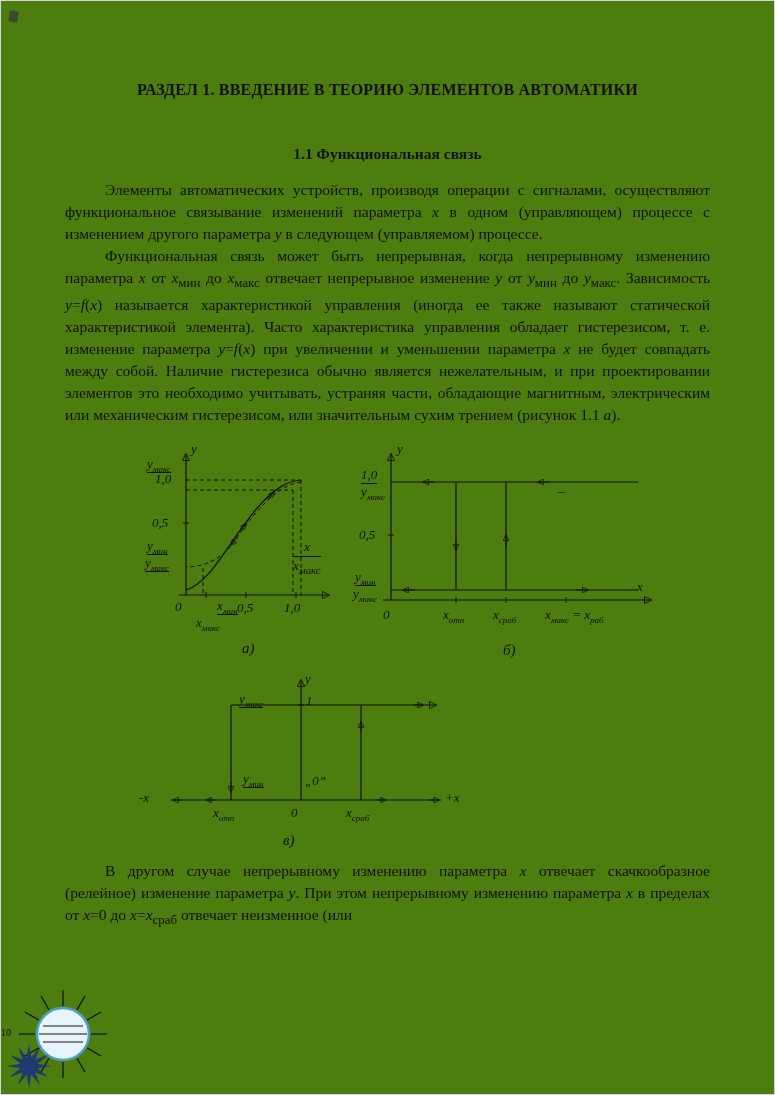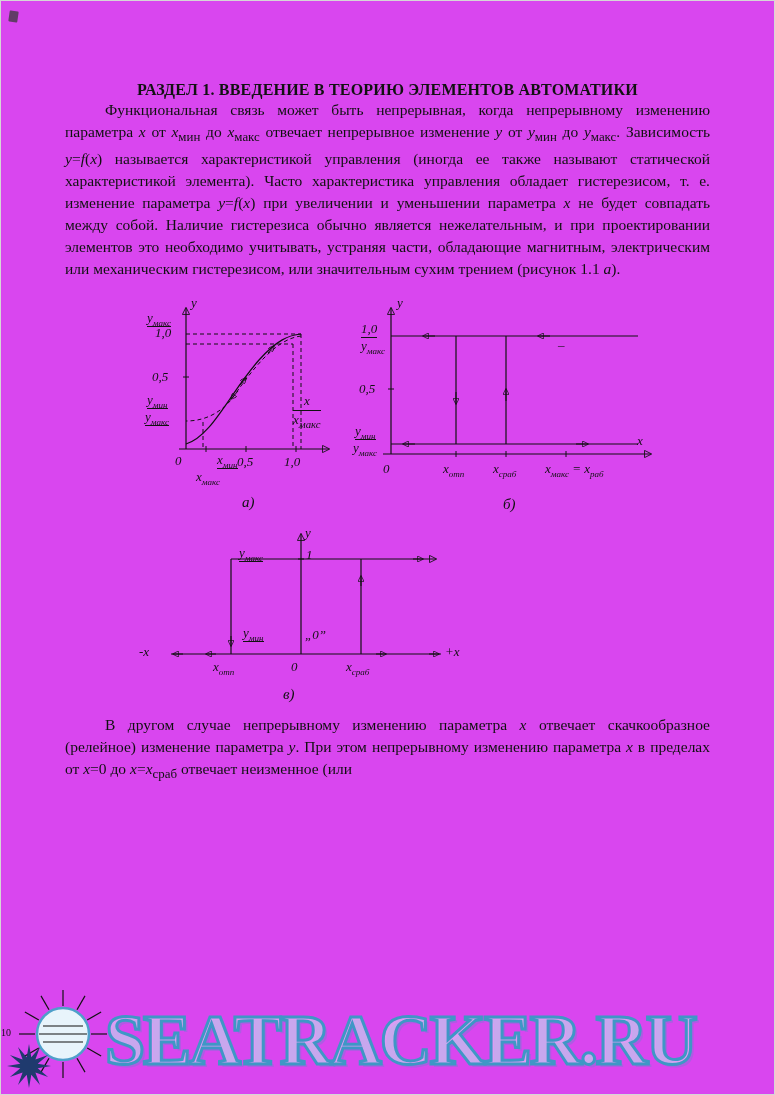--- a/index.html
+++ b/index.html
@@ -1,16 +1,16 @@
 <!DOCTYPE html>
 <html><head>
 <meta charset="utf-8">
 <style>
   html,body{margin:0;padding:0;background:#ffffff;}
-  .page{position:relative;width:775px;height:1095px;background:#d946ef;border:1px solid #d6d6d6;
+  .page{position:relative;width:775px;height:1095px;background:#4d7c0f;border:1px solid #d6d6d6;
         box-sizing:border-box;font-family:"Liberation Serif",serif;color:#111;overflow:hidden;}
   .content{padding:0 64px;}
   .doc-title{margin-top:80px;text-align:center;font-weight:bold;font-size:16px;letter-spacing:.2px;}
   .sec-heading{margin-top:46px;text-align:center;font-weight:bold;font-size:15.5px;}
   .para{margin:0;font-size:15.5px;line-height:22px;text-align:justify;text-indent:40px;}
   .para.first{margin-top:16px;}
   .figures{position:relative;height:420px;margin-top:14px;}
   .fig{position:absolute;}
   .fig svg{position:absolute;left:0;top:0;}
   .lbl{position:absolute;font-style:italic;font-size:13px;line-height:1.1;white-space:nowrap;}
@@ -33,21 +33,23 @@
   svg .thin{stroke-width:1;}
 </style>
 </head>
 <body>
 
 <div class="page">
   <div class="scan-mark"></div>
 
   <div class="content">
     <div class="doc-title">РАЗДЕЛ 1. ВВЕДЕНИЕ В ТЕОРИЮ ЭЛЕМЕНТОВ АВТОМАТИКИ</div>
+    <div class="sec-heading">1.1 Функциональная связь</div>
 
+    <p class="para first">Элементы автоматических устройств, производя операции с сигналами, осуществляют функциональное связывание изменений параметра <i>x</i> в одном (управляющем) процессе с изменением другого параметра <i>y</i> в следующем (управляемом) процессе.</p>
     <p class="para">Функциональная связь может быть непрерывная, когда непрерывному изменению параметра <i>x</i> от <i>x</i><sub>мин</sub> до <i>x</i><sub>макс</sub> отвечает непрерывное изменение <i>y</i> от <i>y</i><sub>мин</sub> до <i>y</i><sub>макс</sub>. Зависимость <i>y</i>=<i>f</i>(<i>x</i>) называется характеристикой управления (иногда ее также называют статической характеристикой элемента). Часто характеристика управления обладает гистерезисом, т. е. изменение параметра <i>y</i>=<i>f</i>(<i>x</i>) при увеличении и уменьшении параметра <i>x</i> не будет совпадать между собой. Наличие гистерезиса обычно является нежелательным, и при проектировании элементов это необходимо учитывать, устраняя части, обладающие магнитным, электрическим или механическим гистерезисом, или значительным сухим трением (рисунок 1.1 <i>а</i>).</p>
 
     <div class="figures">
 
       <div class="fig" style="left:52px;top:0;width:230px;height:230px;">
         <svg width="230" height="190">
           <defs>
             <marker id="arrA" viewBox="0 0 10 10" refX="9" refY="5" markerWidth="7" markerHeight="6" orient="auto">
               <path d="M0 0 L10 5 L0 10 Z" fill="#111" stroke="none"></path>
             </marker>
@@ -184,15 +186,14 @@
           <line x1="86.2" y1="34" x2="100.1" y2="26"></line>
       </g>
       <circle cx="62" cy="48" r="26" fill="#e8f4fb" stroke="#4e9fca" stroke-width="2.5"></circle>
       <g stroke="#9fd0e8" stroke-width="2.5">
         <line x1="42" y1="40" x2="82" y2="40"></line>
           <line x1="38" y1="48" x2="86" y2="48"></line>
           <line x1="42" y1="56" x2="82" y2="56"></line>
       </g>
       <polygon fill="#1f3a6e" stroke="none" points="50,80 36.7,82.3 47.1,91 34.4,86.4 39,99.1 30.3,88.7 28,102 25.7,88.7 17,99.1 21.6,86.4 8.9,91 19.3,82.3 6,80 19.3,77.7 8.9,69 21.6,73.6 17,60.9 25.7,71.3 28,58 30.3,71.3 39,60.9 34.4,73.6 47.1,69 36.7,77.7"></polygon>
     </svg>
-    <div class="wm-text">SEATRACKER.RU</div>
   </div>
 </div>
 
 </body></html>

